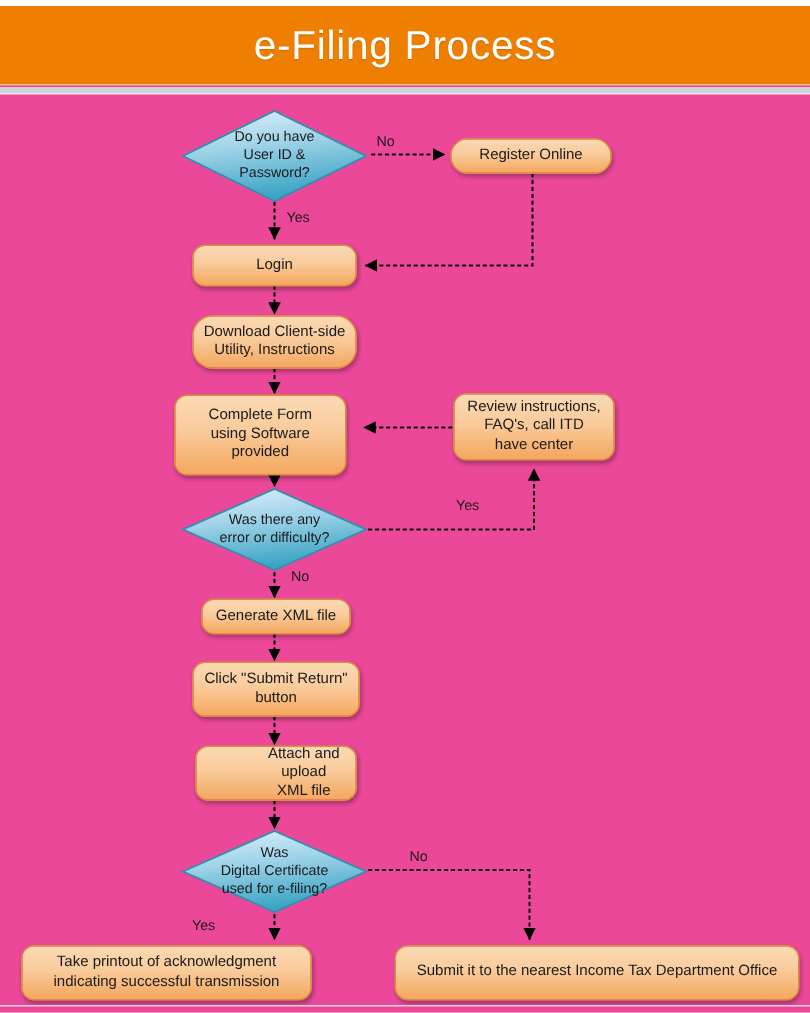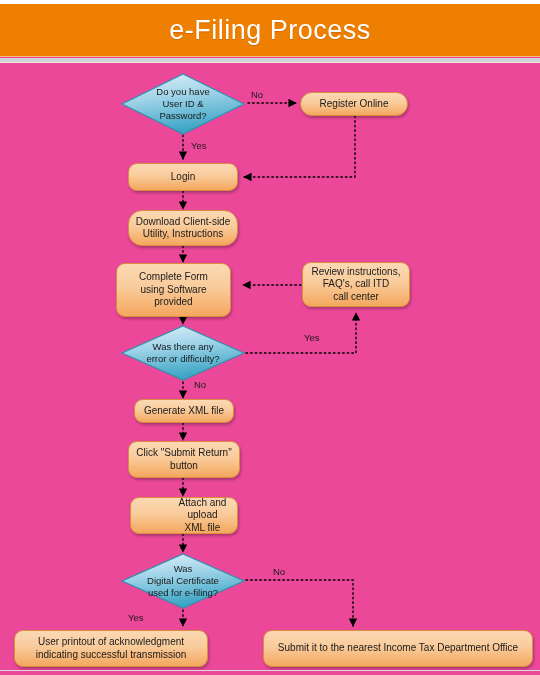--- a/index.html
+++ b/index.html
@@ -150,21 +150,21 @@
     <div>
       <div>Complete Form</div>
       <div>using Software provided</div>
     </div>
   </div>
 
   <div class="node proc" style="left:302px;top:262px;width:108px;height:45px;">
     <div>
       <div>Review instructions,</div>
       <div>FAQ's, call ITD</div>
-      <div>call center</div>
+      <div>have center</div>
     </div>
   </div>
 
   <div class="dec-wrap" style="left:120px;top:324px;width:126px;height:58px;">
     <svg width="126" height="58" viewBox="0 0 126 58" xmlns="http://www.w3.org/2000/svg">
       <defs>
         <linearGradient id="dg2" x1="0" y1="0" x2="0.25" y2="1">
           <stop offset="0%" stop-color="#dff1f9"></stop>
           <stop offset="45%" stop-color="#9fd3e8"></stop>
           <stop offset="100%" stop-color="#3ca5c5"></stop>
@@ -213,21 +213,21 @@
       <div>
         <div>Was</div>
         <div>Digital Certificate</div>
         <div>used for e-filing?</div>
       </div>
     </div>
   </div>
 
   <div class="node proc" style="left:14px;top:630px;width:194px;height:37px;">
     <div>
-      <div>User printout of acknowledgment</div>
+      <div>Take printout of acknowledgment</div>
       <div>indicating successful transmission</div>
     </div>
   </div>
 
   <div class="node proc" style="left:263px;top:630px;width:270px;height:37px;">
     <div>
       <div>Submit it to the nearest Income Tax Department Office</div>
     </div>
   </div>
 

